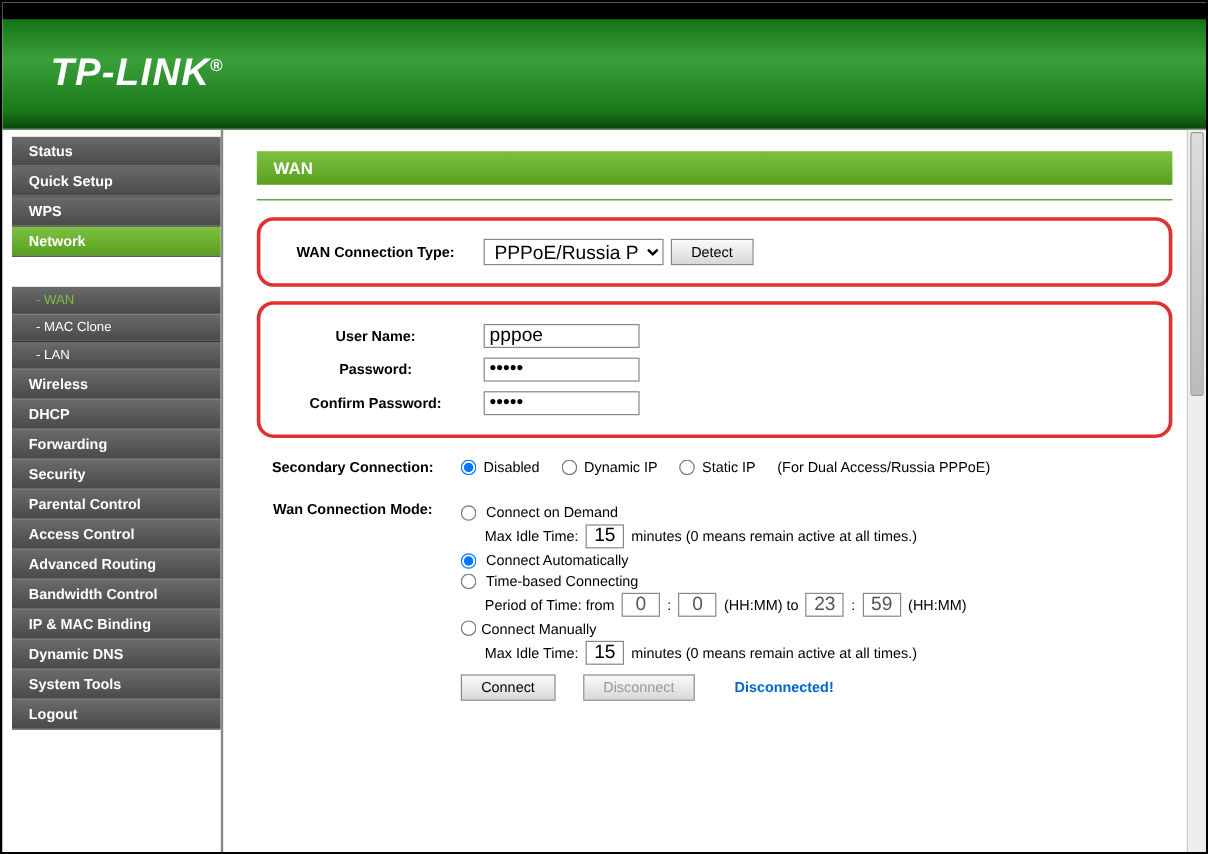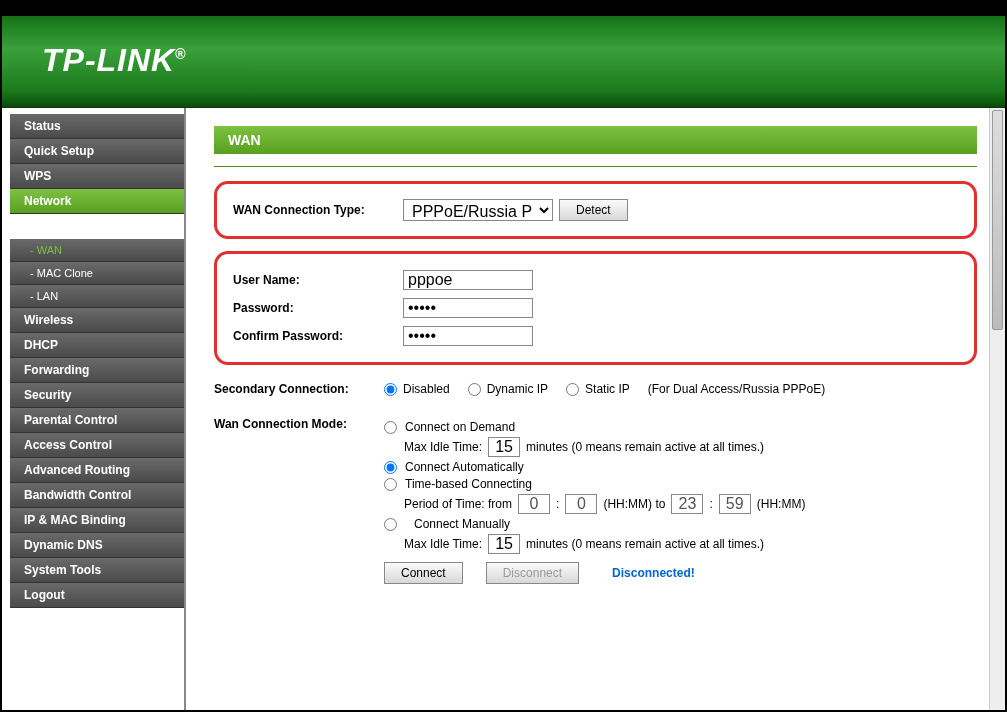--- a/index.html
+++ b/index.html
@@ -15,21 +15,21 @@
 .sidebar li.sub { padding-left: 20px; font-weight: normal; font-size: 11px; }
 .sidebar li.active { background: linear-gradient(to bottom, #7cc142 0%, #5aa020 100%); }
 .sidebar li.sub.active-sub { background: linear-gradient(to bottom, #6a6a6a 0%, #4a4a4a 100%); color: #7cc142; margin-top: 25px; }
 .content { flex: 1; padding: 18px 28px; overflow-y: auto; border-left: 2px solid #888; position: relative; }
 .content-scroll { position:absolute; right:0; top:0; bottom:0; width:16px; background:#eee; border-left:1px solid #ccc; }
 .content-scroll .thumb { position:absolute; left:2px; right:2px; top:2px; height:220px; background:linear-gradient(to bottom,#ddd,#bbb); border:1px solid #999; border-radius:2px; }
 .page-title { background: linear-gradient(to bottom, #7cc142 0%, #5aa020 100%); color: #fff; font-weight: bold; font-size: 14px; padding: 6px 14px; margin-bottom: 12px; }
 .hr { height:1px; background:#4a8a1a; margin-bottom:14px; }
 .highlight { border: 3px solid #e03030; border-radius: 14px; padding: 10px 16px; margin-bottom: 12px; }
 .row { display: flex; align-items: center; margin: 4px 0; min-height: 24px; }
-.label { width: 170px; text-align: left; font-weight: bold; font-size: 12px; padding-right: 10px; }
+.label { width: 170px; text-align: center; font-weight: bold; font-size: 12px; padding-right: 10px; }
 select, input[type=text], input[type=password] { font-size: 16px; padding: 2px 4px; border: 1px solid #888; background:#fff; }
 select { width: 150px; height:22px; }
 input[type=text], input[type=password] { width: 130px; height:20px; }
 input.tiny { width: 32px; text-align:center; }
 button { font-size: 12px; padding: 2px 16px; background: linear-gradient(to bottom, #fafafa, #d8d8d8); border: 1px solid #888; cursor: pointer; height:22px; }
 button:disabled { color:#999; }
 .radio-grp { display:flex; align-items:center; gap:6px; margin-right:18px; }
 .status-link { color: #0066cc; font-weight: bold; margin-left: 10px; }
 .small-gap { display:inline-block; width:6px; }
 </style>
@@ -136,21 +136,21 @@
           <span>Period of Time: from</span>
           <input type="text" class="tiny" disabled="" value="0" style="">
           <span>:</span>
           <input type="text" class="tiny" disabled="" value="0" style="">
           <span>(HH:MM) to</span>
           <input type="text" class="tiny" disabled="" value="23" style="">
           <span>:</span>
           <input type="text" class="tiny" disabled="" value="59" style="">
           <span>(HH:MM)</span>
         </div>
-        <div style="display:flex;align-items:flex-end;gap:17px;margin:3px 0;">
+        <div style="display:flex;align-items:flex-start;gap:4px;margin:3px 0;">
           <input type="radio" name="mode" style="">
           <span>Connect Manually</span>
         </div>
         <div style="display:flex;align-items:center;gap:6px;margin:3px 0 3px 20px;">
           <span>Max Idle Time:</span>
           <input type="text" class="tiny" value="15" style="">
           <span>minutes (0 means remain active at all times.)</span>
         </div>
         <div style="display:flex;align-items:center;gap:23px;margin:8px 0 3px 0;">
           <button>Connect</button>

